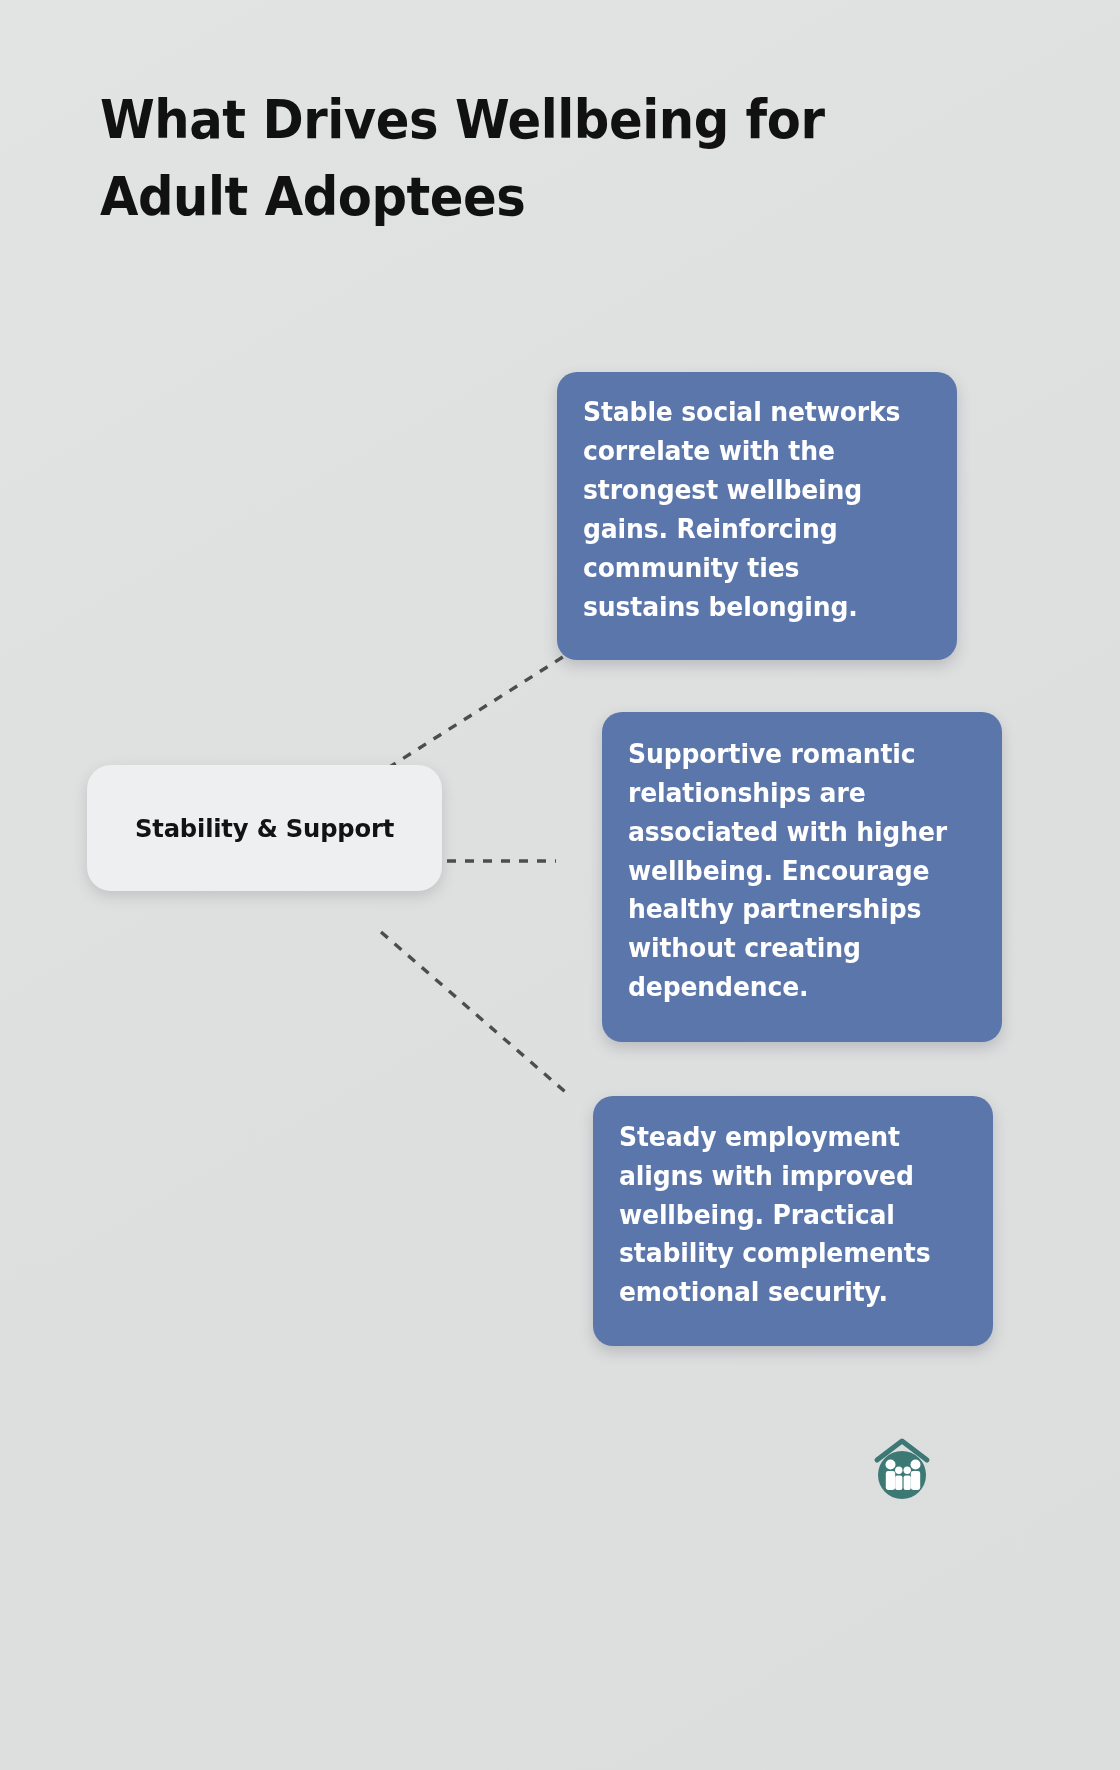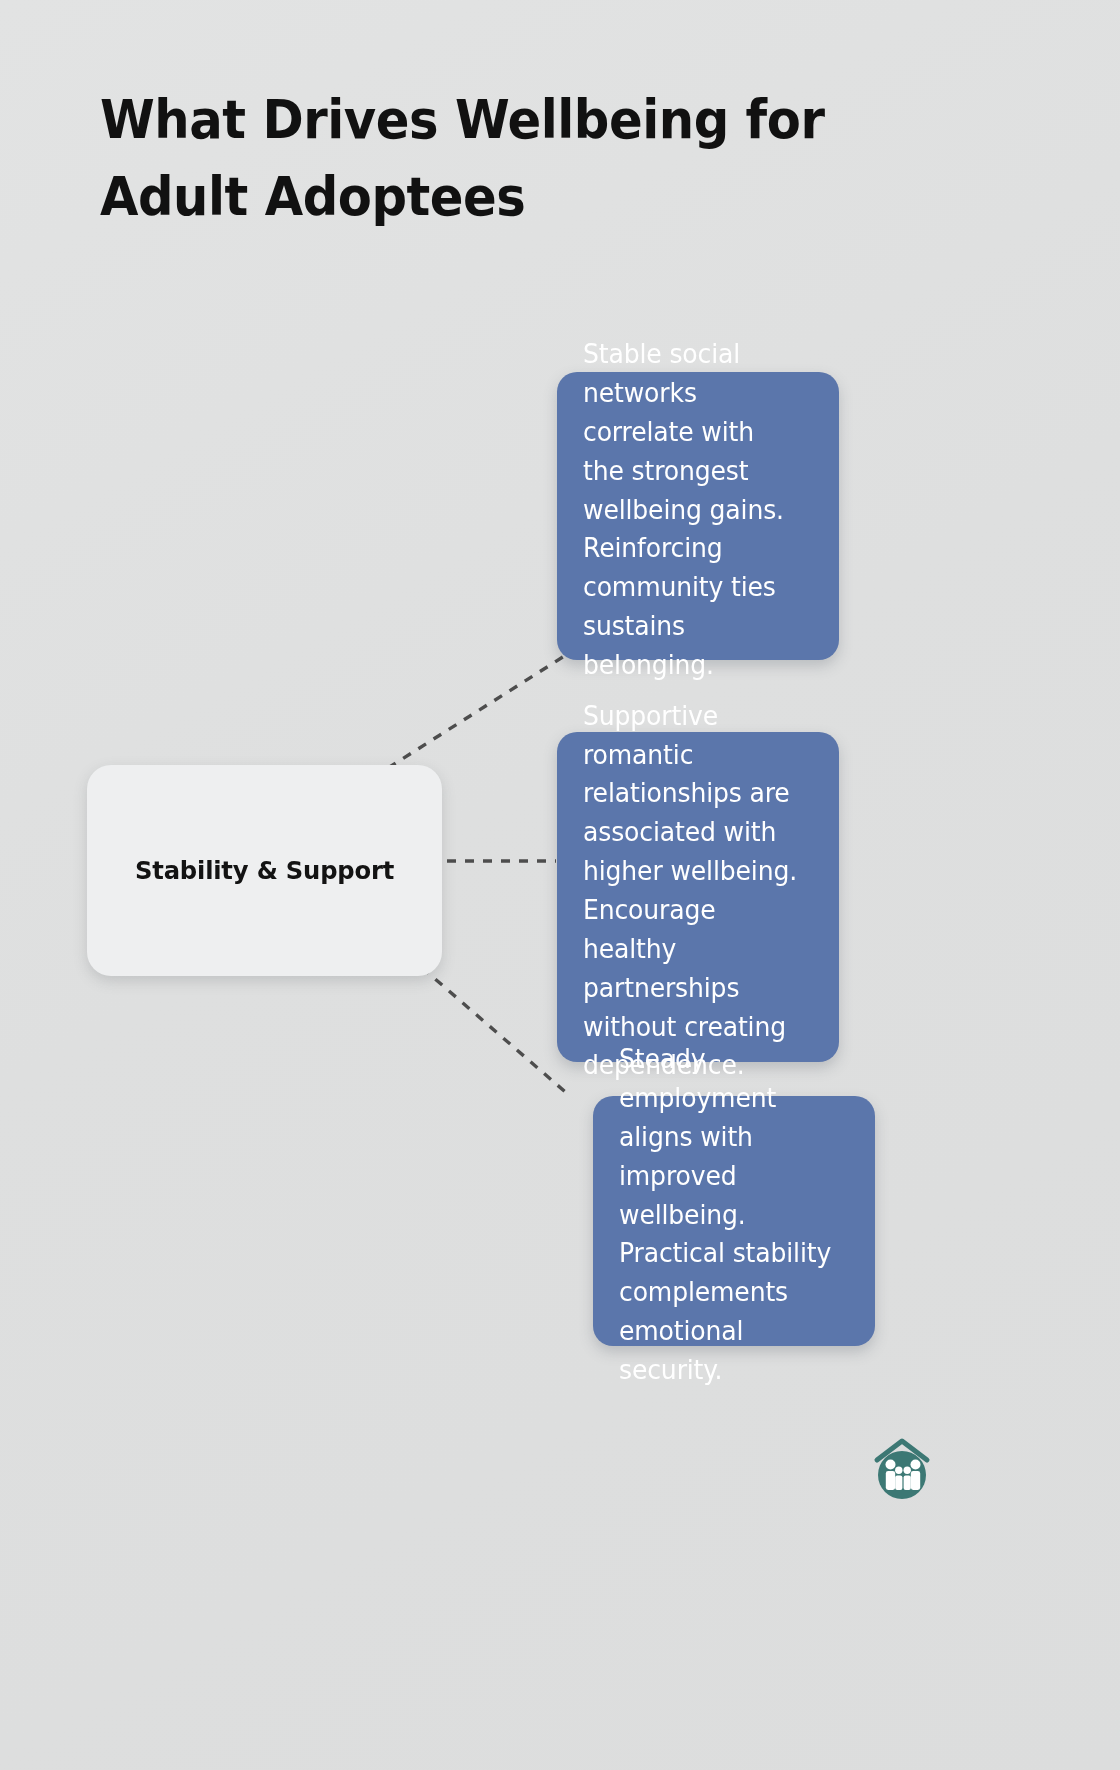--- a/index.html
+++ b/index.html
@@ -56,21 +56,21 @@
     stroke-dasharray: 9 9;
     stroke-linecap: butt;
   }
 
   
   .center-node {
     position: absolute;
     left: 87px;
     top: 765px;
     width: 355px;
-    height: 211px;
+    height: 126px;
     background: #eeeff0;
     border-radius: 24px;
     box-shadow: 0 5px 14px rgba(90, 95, 100, 0.22);
     display: flex;
     align-items: center;
     justify-content: center;
     box-sizing: border-box;
     padding: 12px 18px;
   }
   .center-node-label {
@@ -80,41 +80,42 @@
     color: #131313;
     text-align: center;
     letter-spacing: -0.2px;
     transform: scaleX(0.97);
   }
 
   
   .branch-card {
     position: absolute;
     left: 557px;
-    width: 282px;
+    width: 400px;
     background: #5b76ab;
     border-radius: 20px;
     box-shadow: 0 6px 14px rgba(80, 88, 100, 0.25);
     box-sizing: border-box;
     padding: 14px 30px 26px 26px;
     display: flex;
     align-items: center;
+    font-weight: bold;
   }
   .branch-text {
     font-family: "DejaVu Sans", sans-serif;
     font-size: 26px;
     line-height: 1.495;
     color: #ffffff;
     letter-spacing: -0.15px;
     transform: scaleX(0.965);
     transform-origin: left center;
   }
 
   #card-0 { top: 372px;  height: 288px; }
-  #card-1 { top: 732px;  height: 330px; }
+  #card-1 { top: 712px;  height: 330px; margin-left: 45px; }
   #card-2 { top: 1096px; height: 250px; margin-left: 36px; }
 
   
   .logo {
     position: absolute;
     left: 869px;
     top: 1436px;
     width: 66px;
     height: 66px;
   }

